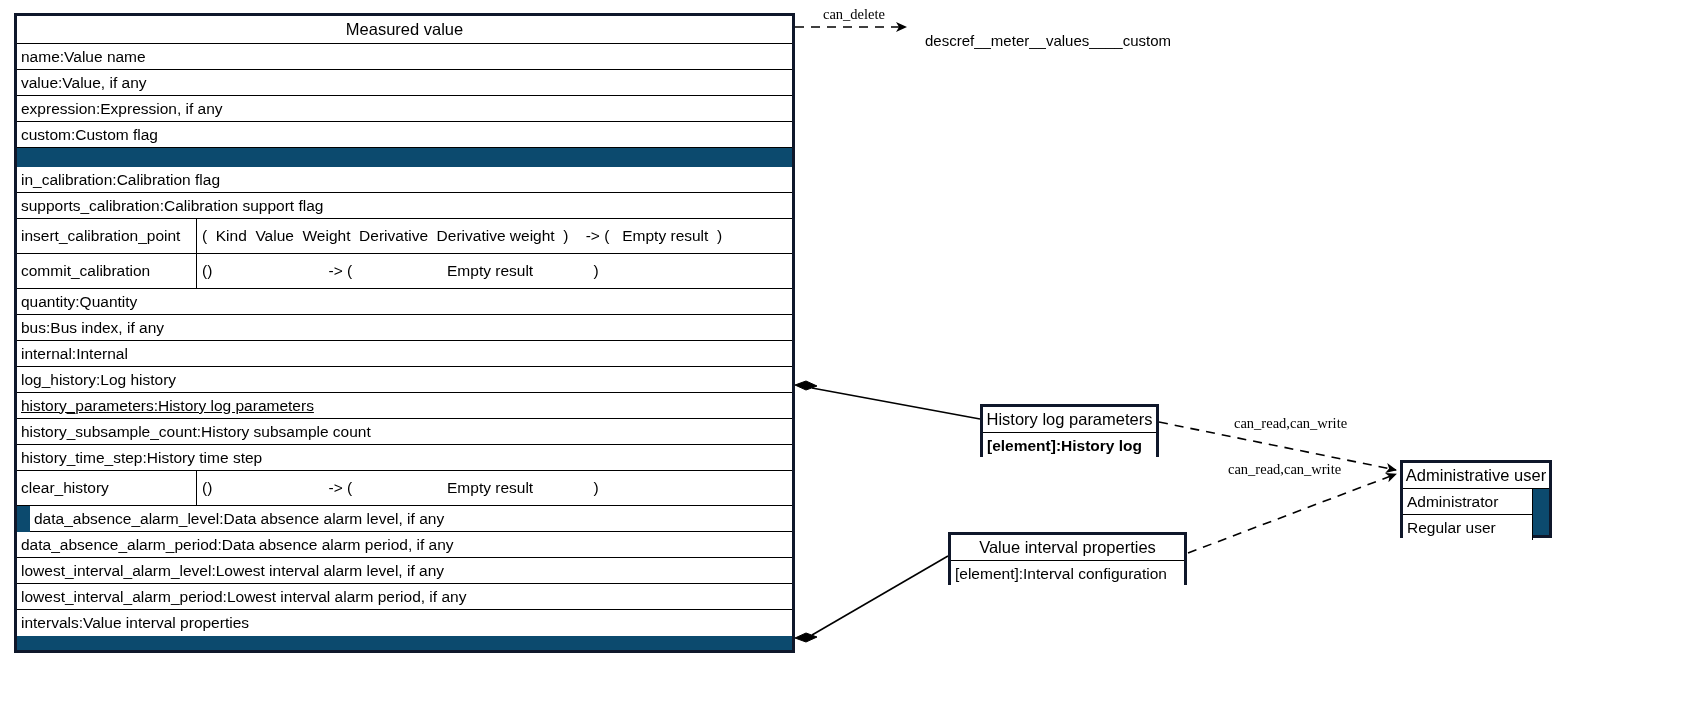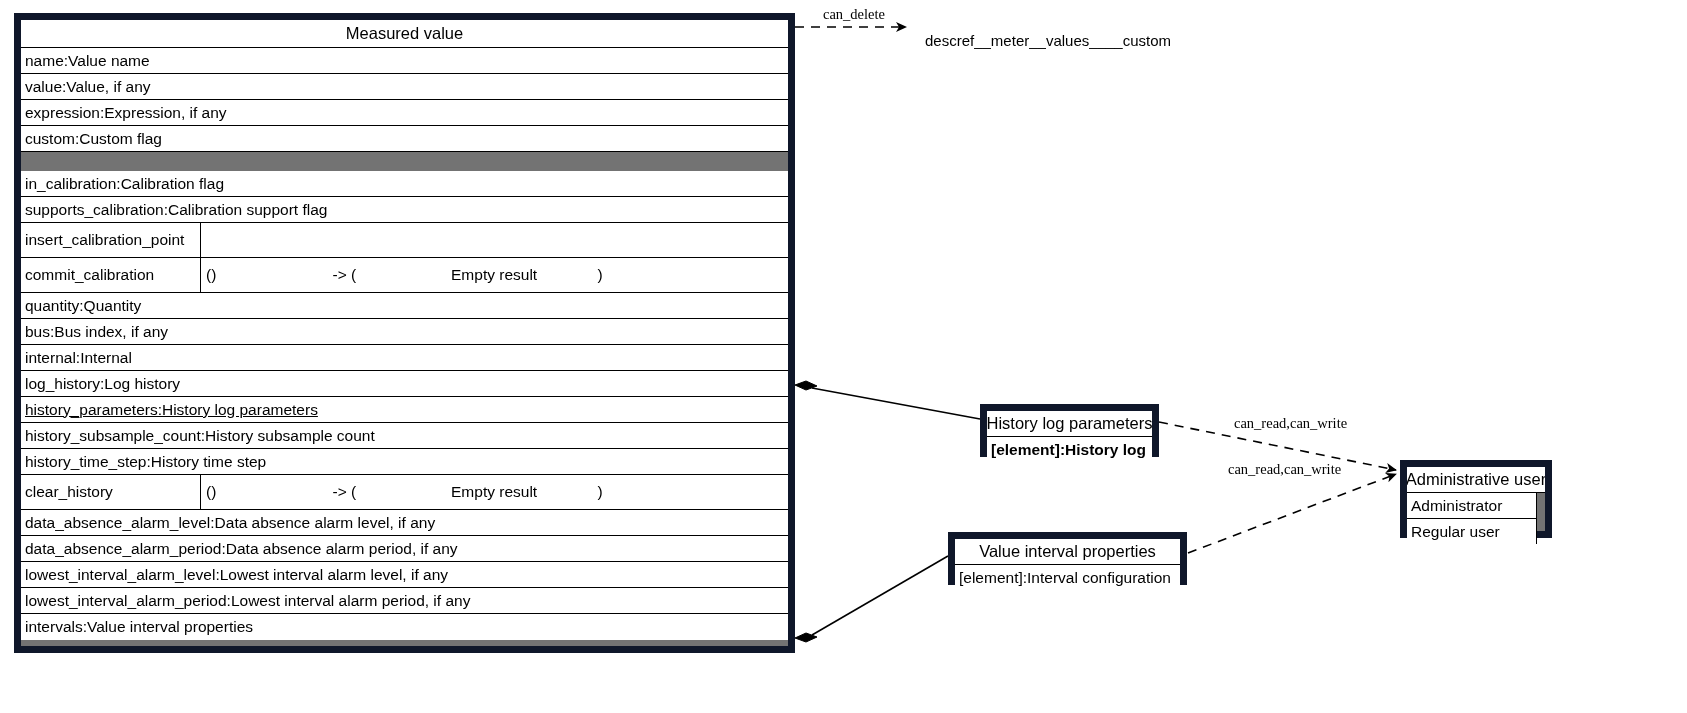--- a/index.html
+++ b/index.html
@@ -16,22 +16,22 @@
     width: 1687px;
     height: 713px;
     background: #ffffff;
     overflow: hidden;
   }
 
   
   .umlbox {
     position: absolute;
     box-sizing: border-box;
-    border: 7px solid #0f172a;
-    background: #737373;
+    border: 3px solid #0f172a;
+    background: #0c4a6e;
     z-index: 5;
   }
   .umlrow {
     box-sizing: border-box;
     border-bottom: 1px solid #000000;
     background: #ffffff;
     white-space: nowrap;
     overflow: hidden;
     display: flex;
     align-items: center;
@@ -151,20 +151,21 @@
 
     <div class="umlrow attr" style="height:26px;">name:Value name</div>
     <div class="umlrow attr" style="height:26px;">value:Value, if any</div>
     <div class="umlrow attr" style="height:26px;">expression:Expression, if any</div>
     <div class="umlrow attr" style="height:26px;">custom:Custom flag</div>
     <div class="umlrow attr" style="height:26px;margin-top:19px;">in_calibration:Calibration flag</div>
     <div class="umlrow attr" style="height:26px;">supports_calibration:Calibration support flag</div>
 
     <div class="umlrow method" style="height:35px;">
       <div class="mname" style="width:180px;">insert_calibration_point</div>
+      <div class="msig">(  Kind  Value  Weight  Derivative  Derivative weight  )    -&gt; (   Empty result  )</div>
     </div>
 
     <div class="umlrow method" style="height:35px;">
       <div class="mname" style="width:180px;">commit_calibration</div>
       <div class="msig">()                           -&gt; (                      Empty result              )</div>
     </div>
 
     <div class="umlrow attr" style="height:26px;">quantity:Quantity</div>
     <div class="umlrow attr" style="height:26px;">bus:Bus index, if any</div>
     <div class="umlrow attr" style="height:26px;">internal:Internal</div>
@@ -172,21 +173,21 @@
     <div class="umlrow attr" style="height:26px;text-decoration:underline;">history_parameters:History log parameters</div>
     <div class="umlrow attr" style="height:26px;">history_subsample_count:History subsample count</div>
     <div class="umlrow attr" style="height:26px;">history_time_step:History time step</div>
 
 
     <div class="umlrow method" style="height:35px;">
       <div class="mname" style="width:180px;">clear_history</div>
       <div class="msig">()                           -&gt; (                      Empty result              )</div>
     </div>
 
-    <div class="umlrow attr" style="height:26px;">data_absence_alarm_level:Data absence alarm level, if any</div>
+    <div class="umlrow attr" style="height:26px;margin-left:13px;">data_absence_alarm_level:Data absence alarm level, if any</div>
     <div class="umlrow attr" style="height:26px;">data_absence_alarm_period:Data absence alarm period, if any</div>
     <div class="umlrow attr" style="height:26px;">lowest_interval_alarm_level:Lowest interval alarm level, if any</div>
     <div class="umlrow attr" style="height:26px;">lowest_interval_alarm_period:Lowest interval alarm period, if any</div>
     <div class="umlrow attr" style="height:26px;">intervals:Value interval properties</div>
   </div>
 
   <div class="umlbox" style="left:980px; top:404px; width:179px; height:53px;">
     <div class="umlrow title" style="height:26px;">History log parameters</div>
     <div class="umlrow attr" style="height:25px;font-weight:bold;">[element]:History log</div>
   </div>

